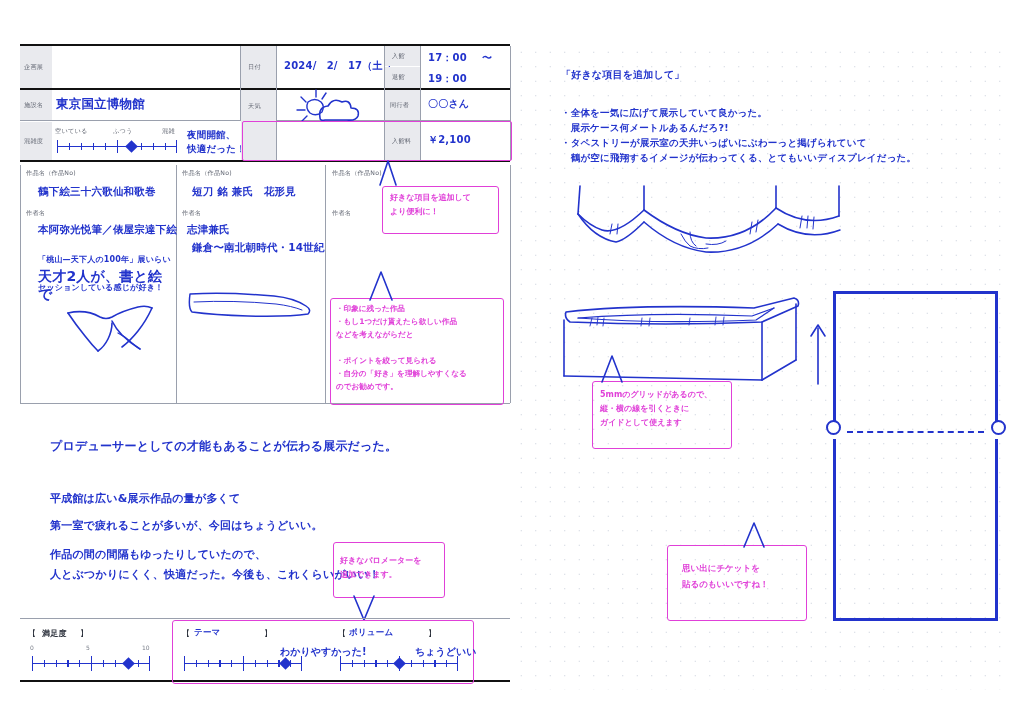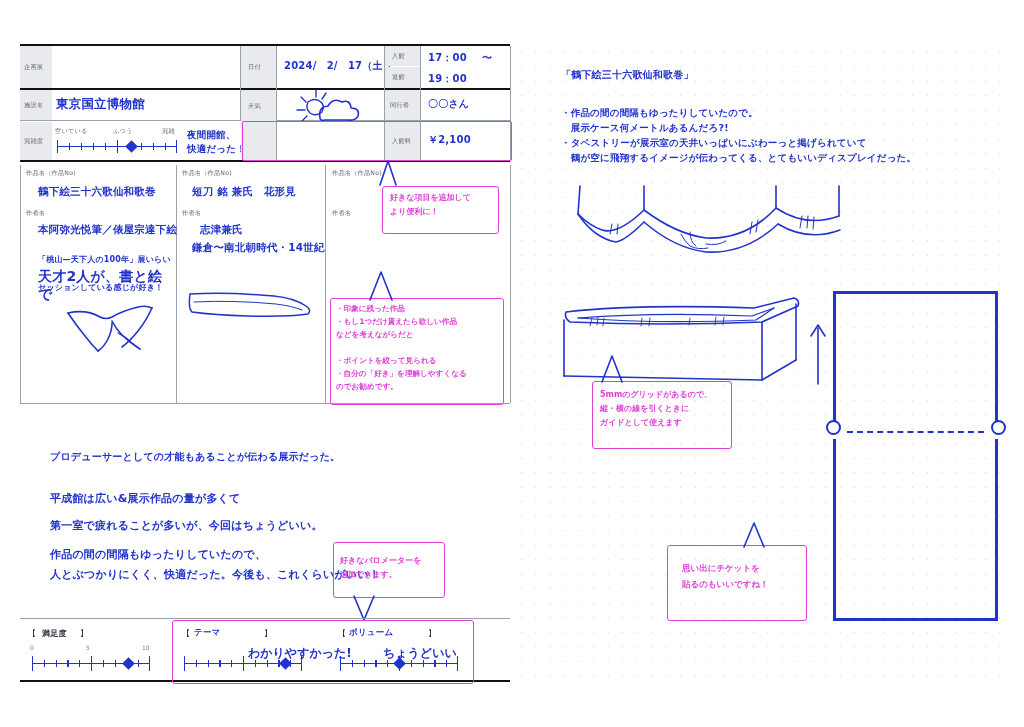--- a/index.html
+++ b/index.html
@@ -43,21 +43,21 @@
 
   
   #rule-bot-top{position:absolute;left:20px;top:618px;width:490px;height:1px;background:#9aa0ad;}
   #rule-bot-bottom{position:absolute;left:20px;top:680px;width:490px;height:2.2px;background:#111;}
 
   .scale{position:absolute;}
   .scale .axis{position:absolute;left:0;top:0;height:1.3px;background:#2233cc;}
   .tick{position:absolute;width:1.3px;background:#2233cc;}
   .diamond{position:absolute;width:9px;height:9px;background:#2233cc;transform:rotate(45deg);}
   .snum{position:absolute;color:#7a7f8a;font-size:6px;}
-  .shand{position:absolute;color:#2233cc;font-weight:700;font-size:12px;}
+  .shand{position:absolute;color:#2233cc;font-weight:700;font-size:10px;margin-left:32px;}
 
   
   #ticket{position:absolute;left:833px;top:291px;width:165px;height:330px;}
   .tk-edge{position:absolute;background:#2233cc;}
   .notch{position:absolute;width:11px;height:11px;border-radius:50%;background:#fff;border:2.4px solid #2233cc;}
   .perf{position:absolute;top:0;height:0;border-top:2px dashed #2233cc;}
 
   
   svg.sk{position:absolute;overflow:visible;}
   svg.sk path,svg.sk line,svg.sk polyline{fill:none;stroke:#2233cc;stroke-linecap:round;stroke-linejoin:round;}
@@ -171,21 +171,21 @@
       <path d="M52 18 Q56 26 62 32 Q70 40 80 46" stroke-width="1.6"></path>
       <path d="M92 5 Q86 18 78 28 Q70 38 62 44" stroke-width="1.6"></path>
       <path d="M58 30 Q66 34 72 40 Q78 45 80 46" stroke-width="1.3"></path>
     </svg>
   </div>
 
   <div class="cardcol" style="left:182px;width:143px;">
     <div class="lbl" style="position:absolute;left:0;top:4px;">作品名（作品No)</div>
     <div class="hw" style="position:absolute;left:10px;top:20px;font-size:10.5px;white-space:nowrap;">短刀 銘 兼氏　花形見</div>
     <div class="lbl" style="position:absolute;left:0;top:44px;">作者名</div>
-    <div class="hw" style="position:absolute;left:18px;top:58px;font-size:10.5px;white-space:nowrap;">志津兼氏</div>
+    <div class="hw" style="position:absolute;left:5px;top:58px;font-size:10.5px;white-space:nowrap;">志津兼氏</div>
     <div class="hw" style="position:absolute;left:10px;top:76px;font-size:10.5px;white-space:nowrap;">鎌倉〜南北朝時代・14世紀</div>
     <svg class="sk" style="left:6px;top:125px;width:130px;height:40px;" viewBox="0 0 130 40">
       <path d="M2 4 Q40 2 86 6 Q106 8 118 16 Q124 20 120 24 Q100 27 60 26 Q26 25 4 22 Q0 18 2 4Z" stroke-width="1.5"></path>
       <path d="M6 12 Q45 10 88 14 Q104 16 114 20" stroke-width="1"></path>
     </svg>
   </div>
 
   <div class="cardcol" style="left:332px;width:178px;">
     <div class="lbl" style="position:absolute;left:0;top:4px;">作品名（作品No)</div>
     <div class="lbl" style="position:absolute;left:0;top:44px;">作者名</div>
@@ -199,22 +199,22 @@
   <svg class="sk" style="left:362px;top:270px;width:40px;height:32px;" viewBox="0 0 40 32">
     <polyline points="8,30 19,2 30,30" stroke="#e040d8" stroke-width="1.6"></polyline>
   </svg>
   <div class="callout-txt" style="left:336px;top:303px;font-size:7.6px;">・印象に残った作品</div>
   <div class="callout-txt" style="left:336px;top:316px;font-size:7.6px;">・もし1つだけ貰えたら欲しい作品</div>
   <div class="callout-txt" style="left:336px;top:329px;font-size:7.6px;text-align:center;">などを考えながらだと</div>
   <div class="callout-txt" style="left:336px;top:355px;font-size:7.6px;">・ポイントを絞って見られる</div>
   <div class="callout-txt" style="left:336px;top:368px;font-size:7.6px;">・自分の「好き」を理解しやすくなる</div>
   <div class="callout-txt" style="left:336px;top:381px;font-size:7.6px;">のでお勧めです。</div>
 
-  <div class="hw" style="position:absolute;left:561px;top:68px;font-size:10px;">「鶴下絵三十六歌仙和歌巻」</div>
-  <div class="hw" style="position:absolute;left:561px;top:107px;font-size:9.5px;">・作品の間の間隔もゆったりしていたので。</div>
+  <div class="hw" style="position:absolute;left:561px;top:68px;font-size:10px;">「好きな項目を追加して」</div>
+  <div class="hw" style="position:absolute;left:561px;top:107px;font-size:9.5px;">・全体を一気に広げて展示していて良かった。</div>
   <div class="hw" style="position:absolute;left:561px;top:122px;font-size:9.5px;">　展示ケース何メートルあるんだろ?!</div>
   <div class="hw" style="position:absolute;left:561px;top:137px;font-size:9.5px;">・タペストリーが展示室の天井いっぱいにぶわーっと掲げられていて</div>
   <div class="hw" style="position:absolute;left:561px;top:152px;font-size:9.5px;">　鶴が空に飛翔するイメージが伝わってくる、とてもいいディスプレイだった。</div>
 
   <svg class="sk" style="left:556px;top:186px;width:290px;height:80px;" viewBox="0 0 290 80">
     <line x1="24" y1="0" x2="22" y2="28" stroke-width="1.6"></line>
     <line x1="88" y1="0" x2="88" y2="24" stroke-width="1.6"></line>
     <line x1="220" y1="0" x2="220" y2="22" stroke-width="1.6"></line>
     <line x1="283" y1="0" x2="283" y2="30" stroke-width="1.6"></line>
     <path d="M22 28 Q34 40 46 44 Q62 49 88 24" stroke-width="1.6"></path>
@@ -255,21 +255,21 @@
   </svg>
 
   <div class="callout" style="left:592px;top:381px;width:138px;height:66px;"></div>
   <svg class="sk" style="left:596px;top:354px;width:36px;height:30px;" viewBox="0 0 36 30">
     <polyline points="6,28 16,2 26,28" stroke="#e040d8" stroke-width="1.6"></polyline>
   </svg>
   <div class="callout-txt" style="left:600px;top:389px;font-size:8px;">5mmのグリッドがあるので、</div>
   <div class="callout-txt" style="left:600px;top:403px;font-size:8px;">縦・横の線を引くときに</div>
   <div class="callout-txt" style="left:600px;top:417px;font-size:8px;">ガイドとして使えます</div>
 
-  <div class="hw" style="position:absolute;left:50px;top:450px;font-size:10px;">プロデューサーとしての才能もあることが伝わる展示だった。</div>
+  <div class="hw" style="position:absolute;left:50px;top:438px;font-size:12px;">プロデューサーとしての才能もあることが伝わる展示だった。</div>
 
   <div class="hw" style="position:absolute;left:50px;top:491px;font-size:11px;">平成館は広い&amp;展示作品の量が多くて</div>
   <div class="hw" style="position:absolute;left:50px;top:518px;font-size:11px;">第一室で疲れることが多いが、今回はちょうどいい。</div>
 
   <div class="hw" style="position:absolute;left:50px;top:547px;font-size:11px;">作品の間の間隔もゆったりしていたので、</div>
   <div class="hw" style="position:absolute;left:50px;top:567px;font-size:11px;">人とぶつかりにくく、快適だった。今後も、これくらいがいい！</div>
 
   <div class="callout" style="left:333px;top:542px;width:110px;height:54px;"></div>
   <div class="callout-txt" style="left:340px;top:555px;font-size:8px;">好きなパロメーターを</div>
   <div class="callout-txt" style="left:340px;top:569px;font-size:8px;">追加できます。</div>

